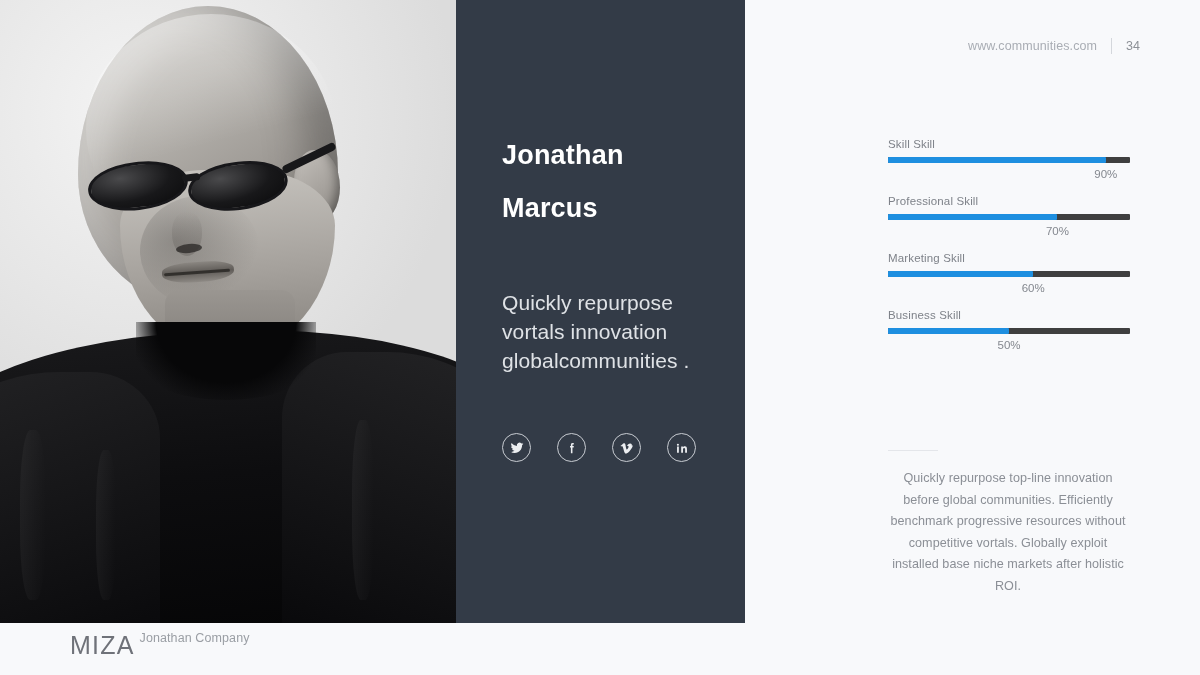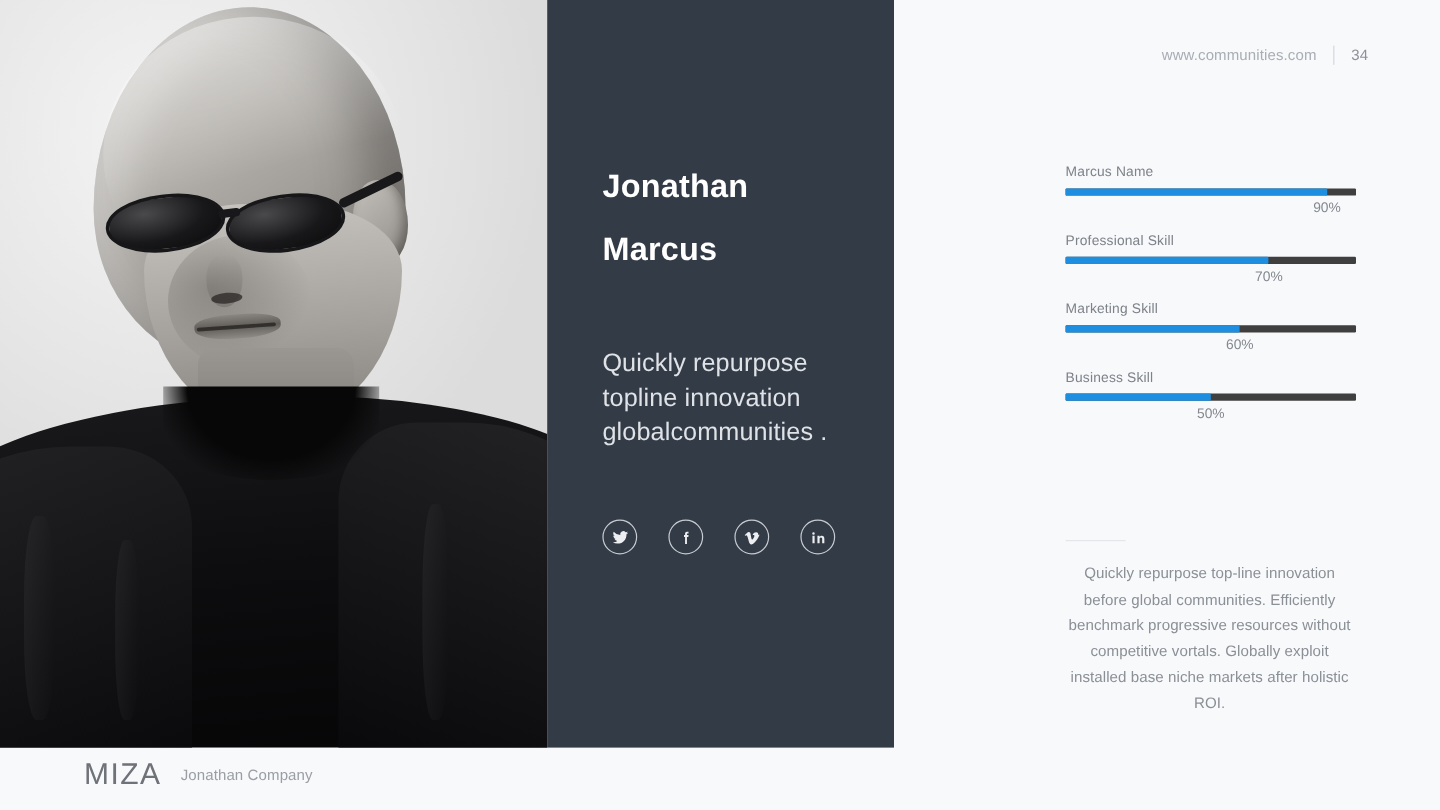--- a/index.html
+++ b/index.html
@@ -259,21 +259,21 @@
     font-size:12.6px;
     line-height:21.5px;
     letter-spacing:.05px;
     text-align:center;
   }
 
   
   .brand {
     position:absolute;
     left:70px; bottom:15px;
-    display:flex; align-items:center; gap:16px;
+    display:flex; align-items:flex-start; gap:5px;
   }
   .brand-mark {
     font-size:25px;
     color:#6f7279;
     font-weight:300;
     letter-spacing:1.2px;
   }
   .brand-sub {
     font-size:12.5px;
     color:#9a9ea4;
@@ -311,21 +311,21 @@
     <div class="shoulder-r"></div>
     <div class="collar"></div>
     <div class="fold" style="left:20px;  top:430px; width:26px; height:170px;"></div>
     <div class="fold" style="left:96px;  top:450px; width:20px; height:150px;"></div>
     <div class="fold" style="left:352px; top:420px; width:22px; height:180px;"></div>
   </div>
 
   <div class="dark-pane">
     <div class="person-name name-first">Jonathan</div>
     <div class="person-name name-last">Marcus</div>
-    <div class="tagline">Quickly repurpose topline innovation globalcommunities .</div>
+    <div class="tagline">Quickly repurpose vortals innovation globalcommunities .</div>
   </div>
 
   <div class="socials">
     <a class="social">
       <svg width="14" height="14" viewBox="0 0 24 24" fill="currentColor" aria-hidden="true">
         <path d="M23 4.9c-.8.4-1.7.6-2.6.8a4.5 4.5 0 0 0 2-2.5c-.9.5-1.9.9-2.9 1.1a4.5 4.5 0 0 0-7.7 4.1A12.8 12.8 0 0 1 2.5 3.6a4.5 4.5 0 0 0 1.4 6c-.7 0-1.4-.2-2-.5v.1c0 2.2 1.5 4 3.6 4.4-.7.2-1.4.2-2 .1a4.5 4.5 0 0 0 4.2 3.1A9 9 0 0 1 1 18.6a12.7 12.7 0 0 0 6.9 2c8.3 0 12.8-6.9 12.8-12.8v-.6c.9-.6 1.6-1.4 2.3-2.3z"></path>
       </svg>
     </a>
     <a class="social">
       <svg width="14" height="14" viewBox="0 0 24 24" fill="currentColor" aria-hidden="true">
@@ -346,21 +346,21 @@
 
   <div class="site-meta">
     <span class="site-url">www.communities.com</span>
     <span class="meta-sep"></span>
     <span class="page-num">34</span>
   </div>
 
   <div class="skills">
 
     <div class="skill">
-      <div class="skill-label">Marcus Name</div>
+      <div class="skill-label">Skill Skill</div>
       <div class="bar-track">
         <div class="bar-fill" style="width:90%"></div>
       </div>
       <div class="bar-value">
         <span style="left:90%">90%</span>
       </div>
     </div>
 
     <div class="skill">
       <div class="skill-label">Professional Skill</div>

